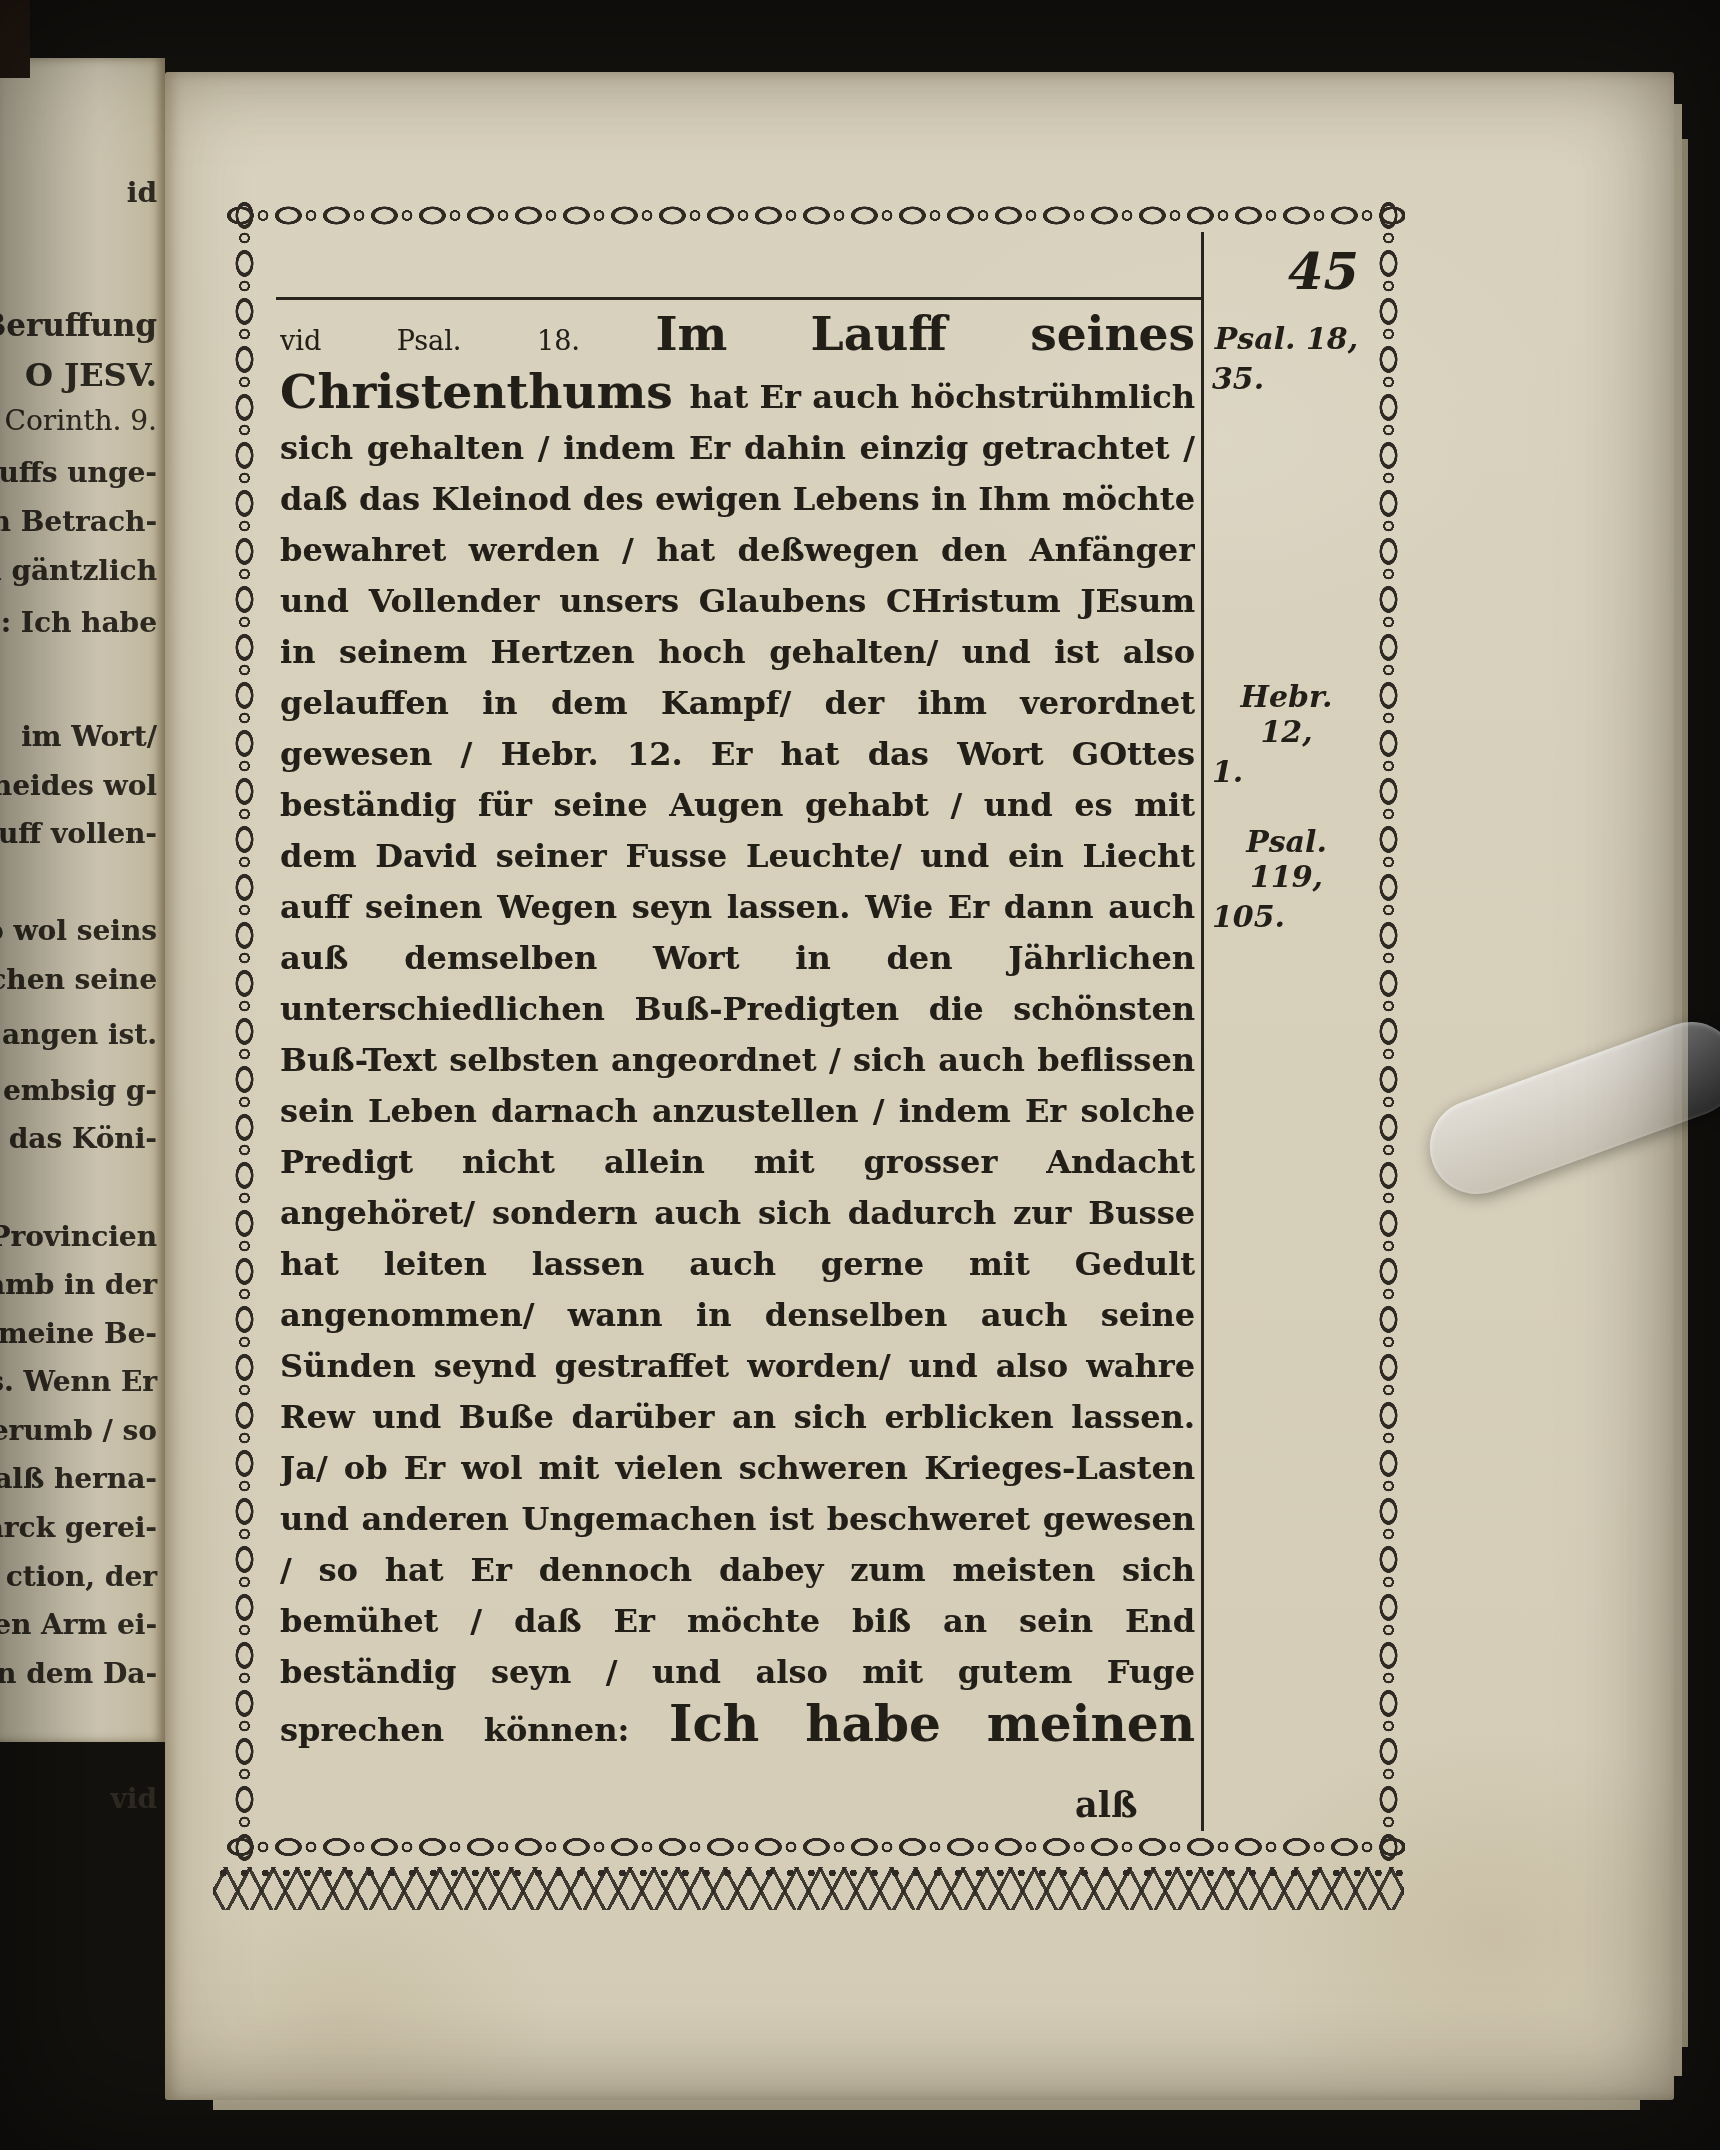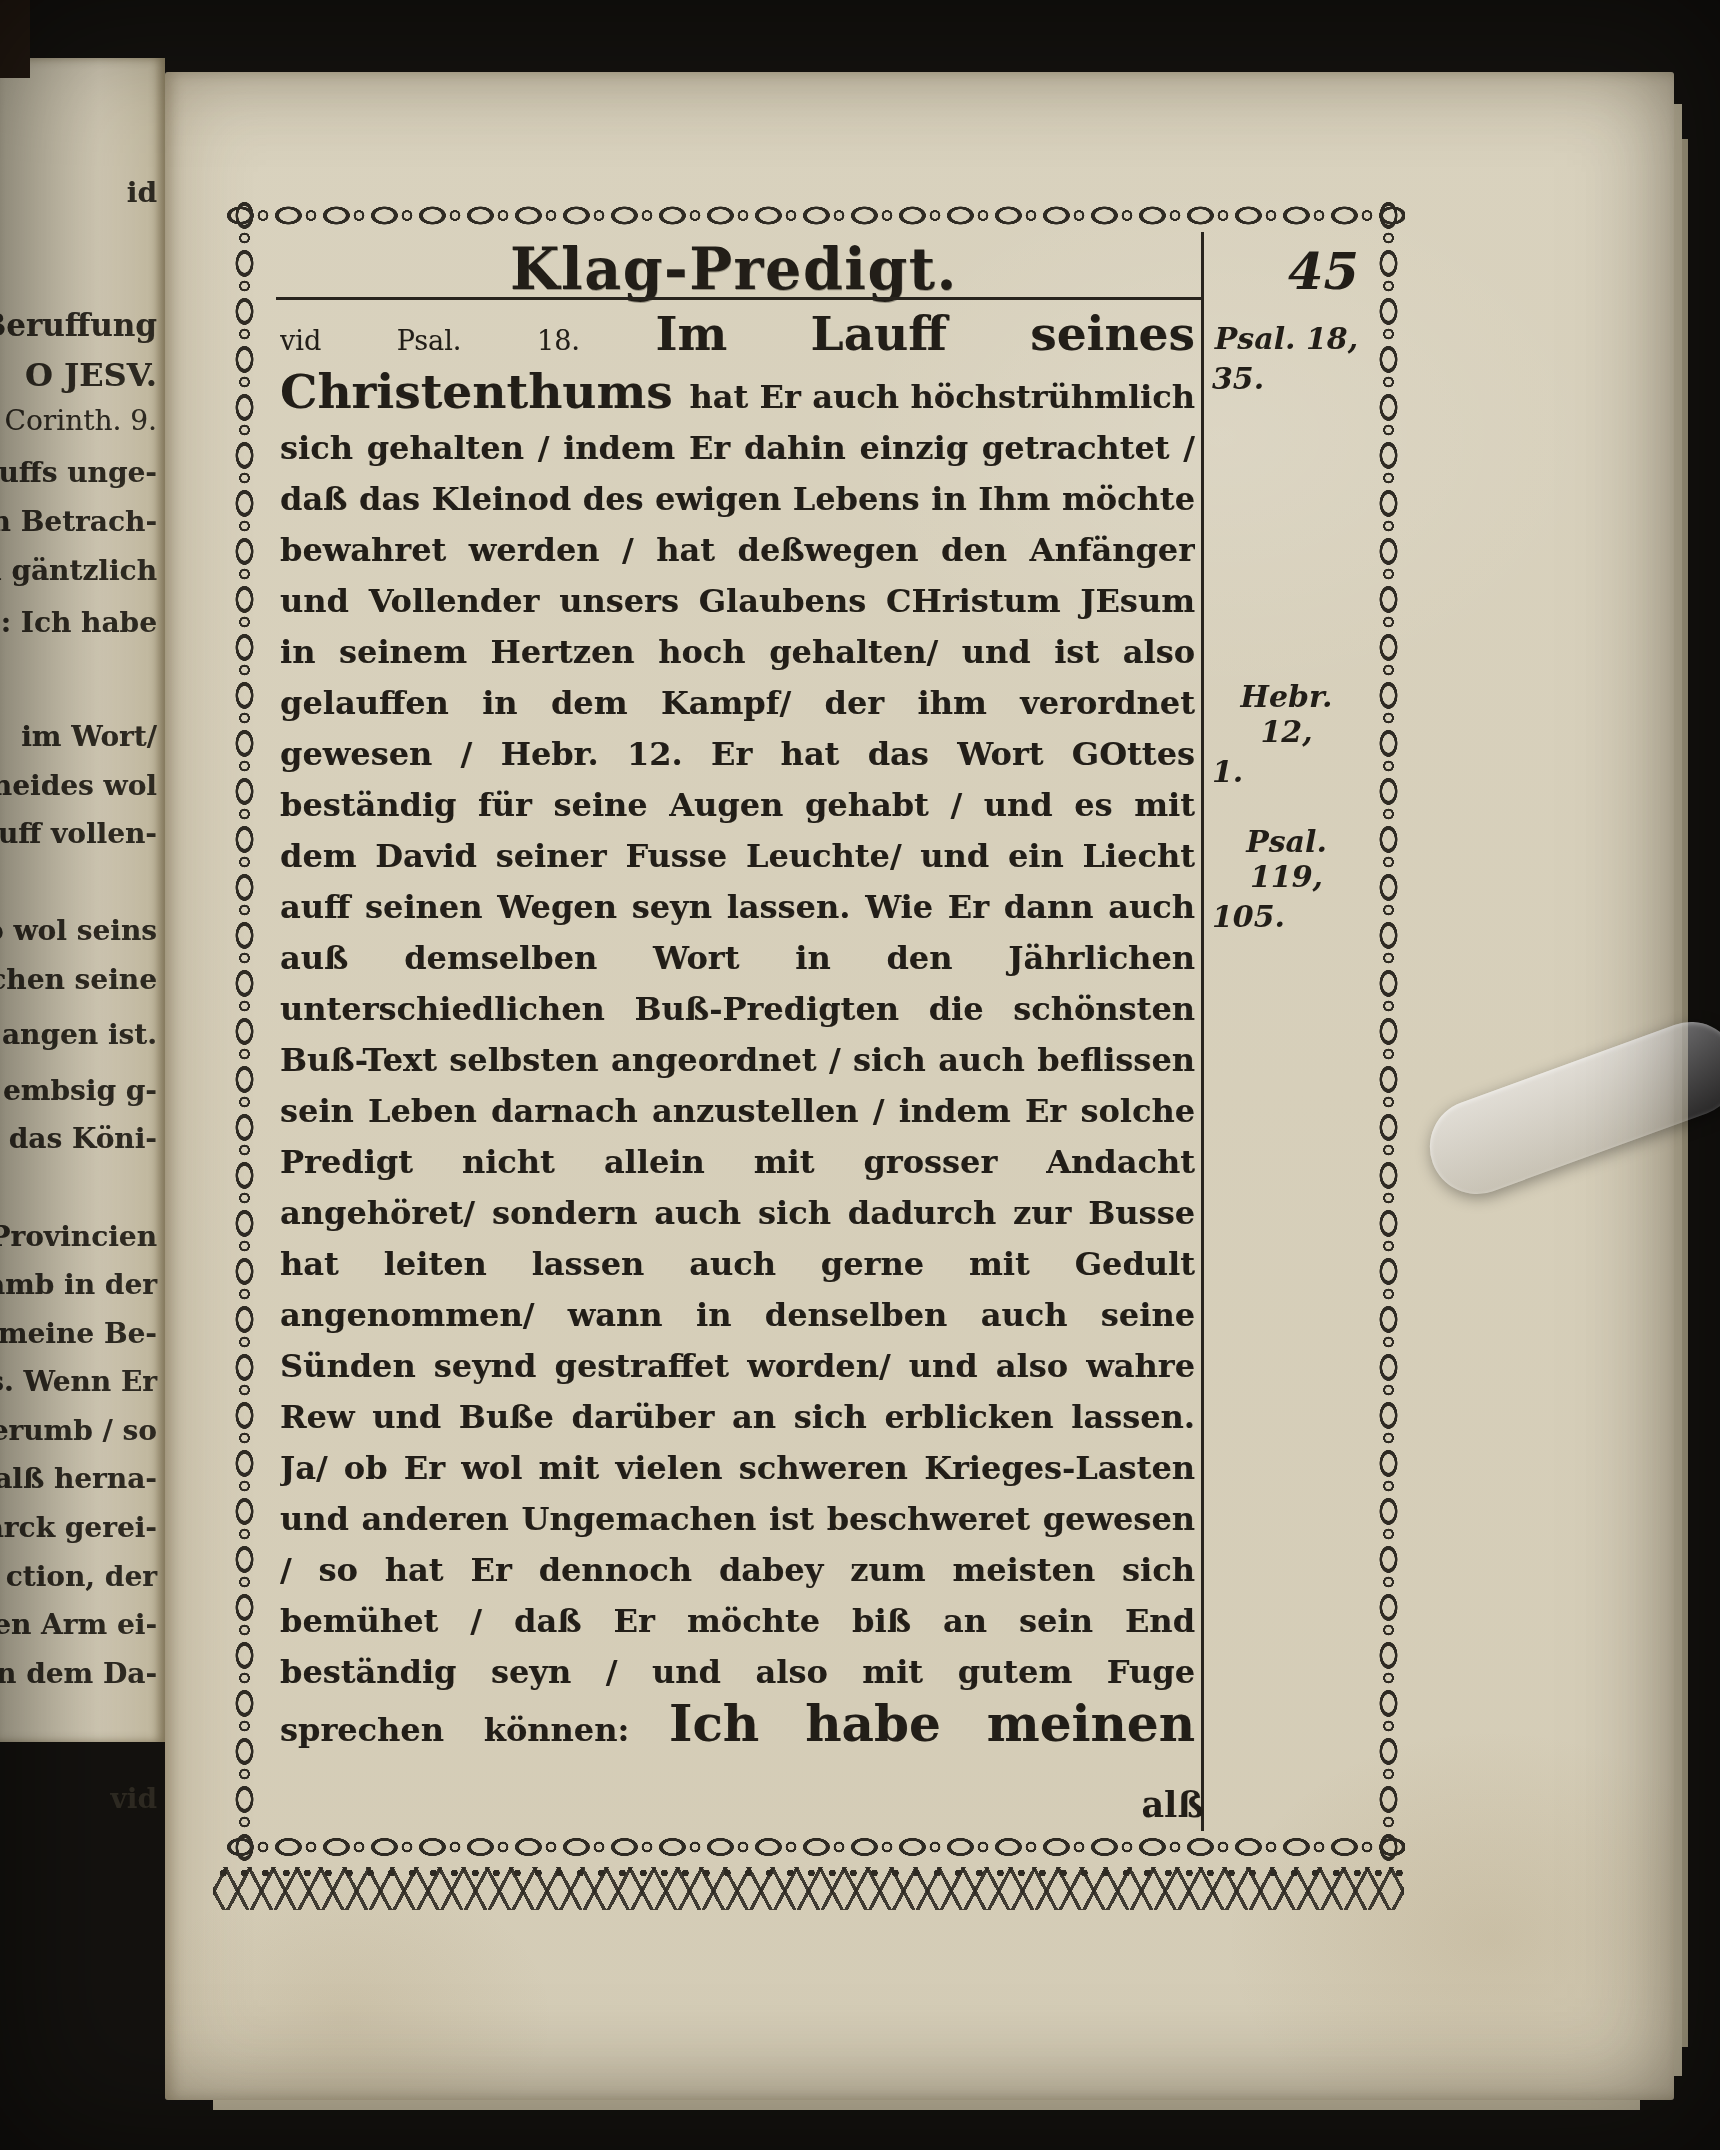--- a/index.html
+++ b/index.html
@@ -78,21 +78,21 @@
   .quote-big{font-size:50px;}
 
   
   .mnote{position:absolute;left:1212px;width:149px;font-style:italic;font-weight:600;font-size:30px;}
   .mnote .l1{display:block;text-align:center;}
   .mnote .l2{display:block;text-align:left;padding-right:35px;margin-top:5px;}
   .mn1{top:321px}.mn2{top:679px}.mn3{top:824px}
 
   
   .sig{position:absolute;left:268px;top:1776px;width:932px;text-align:center;font-size:46px;font-weight:700;}
-  .catch{position:absolute;left:1075px;top:1784px;width:129px;text-align:right;font-size:35px;font-weight:700;}
+  .catch{position:absolute;left:1075px;top:1784px;width:129px;text-align:left;font-size:35px;font-weight:700;}
 
   
   .plastic{position:absolute;left:1423px;top:1061px;width:322px;height:94px;border-radius:47px;
     transform:rotate(-20deg);
     background:linear-gradient(180deg, rgba(236,236,242,.50), rgba(158,158,166,.26));
     box-shadow:0 4px 15px rgba(0,0,0,.35), inset 0 1.5px 5px rgba(255,255,255,.5);}
   .vignette{position:absolute;inset:0;box-shadow:inset 0 0 139px rgba(0,0,0,.55);pointer-events:none;}
 </style>
 </head>
 <body>
@@ -135,21 +135,20 @@
   <div class="stack-r1"></div>
   <div class="stack-r2"></div>
   <div class="stack-b"></div>
 
   <div class="orn orn-h orn-top"></div>
   <div class="orn orn-v orn-left"></div>
   <div class="orn orn-v orn-right"></div>
   <div class="orn orn-h orn-bottom"></div>
   <div class="orn orn-floral"></div>
 
-  <div class="hdr-title">Klag-Predigt.</div>
   <div class="hdr-num">45</div>
   <div class="header-rule"></div>
   <div class="divider"></div>
 
   <div class="body-col">
     <span class="lead-ref">vid Psal. 18.  </span><span class="lead-big">Im Lauff seines Christenthums </span><span>hat Er auch höchstrühmlich sich gehalten / indem Er dahin einzig getrachtet / daß das Kleinod des ewigen Lebens in Ihm möchte bewahret werden / hat deßwegen den Anfänger und Vollender unsers Glaubens CHristum JEsum in seinem Hertzen hoch gehalten/ und ist also gelauffen in dem Kampf/ der ihm verordnet gewesen / Hebr. 12.  Er hat das Wort GOttes beständig für seine Augen gehabt / und es mit dem David seiner Fusse Leuchte/ und ein Liecht auff seinen Wegen seyn lassen.  Wie Er dann auch auß demselben Wort in den Jährlichen unterschiedlichen Buß-Predigten die schönsten Buß-Text selbsten angeordnet / sich auch beflissen sein Leben darnach anzustellen / indem Er solche Predigt nicht allein mit grosser Andacht angehöret/ sondern auch sich dadurch zur Busse hat leiten lassen auch gerne mit Gedult angenommen/ wann in denselben auch seine Sünden seynd gestraffet worden/ und also wahre Rew und Buße darüber an sich erblicken lassen.   Ja/ ob Er wol mit vielen schweren Krieges-Lasten und anderen Ungemachen ist beschweret gewesen / so hat Er dennoch dabey zum meisten sich bemühet / daß Er möchte biß an sein End beständig seyn / und also mit gutem Fuge sprechen können:  </span><span class="quote-big">Ich habe meinen Lauff vollendet.</span>
     
   </div>
 
   <div class="mnote mn1">

